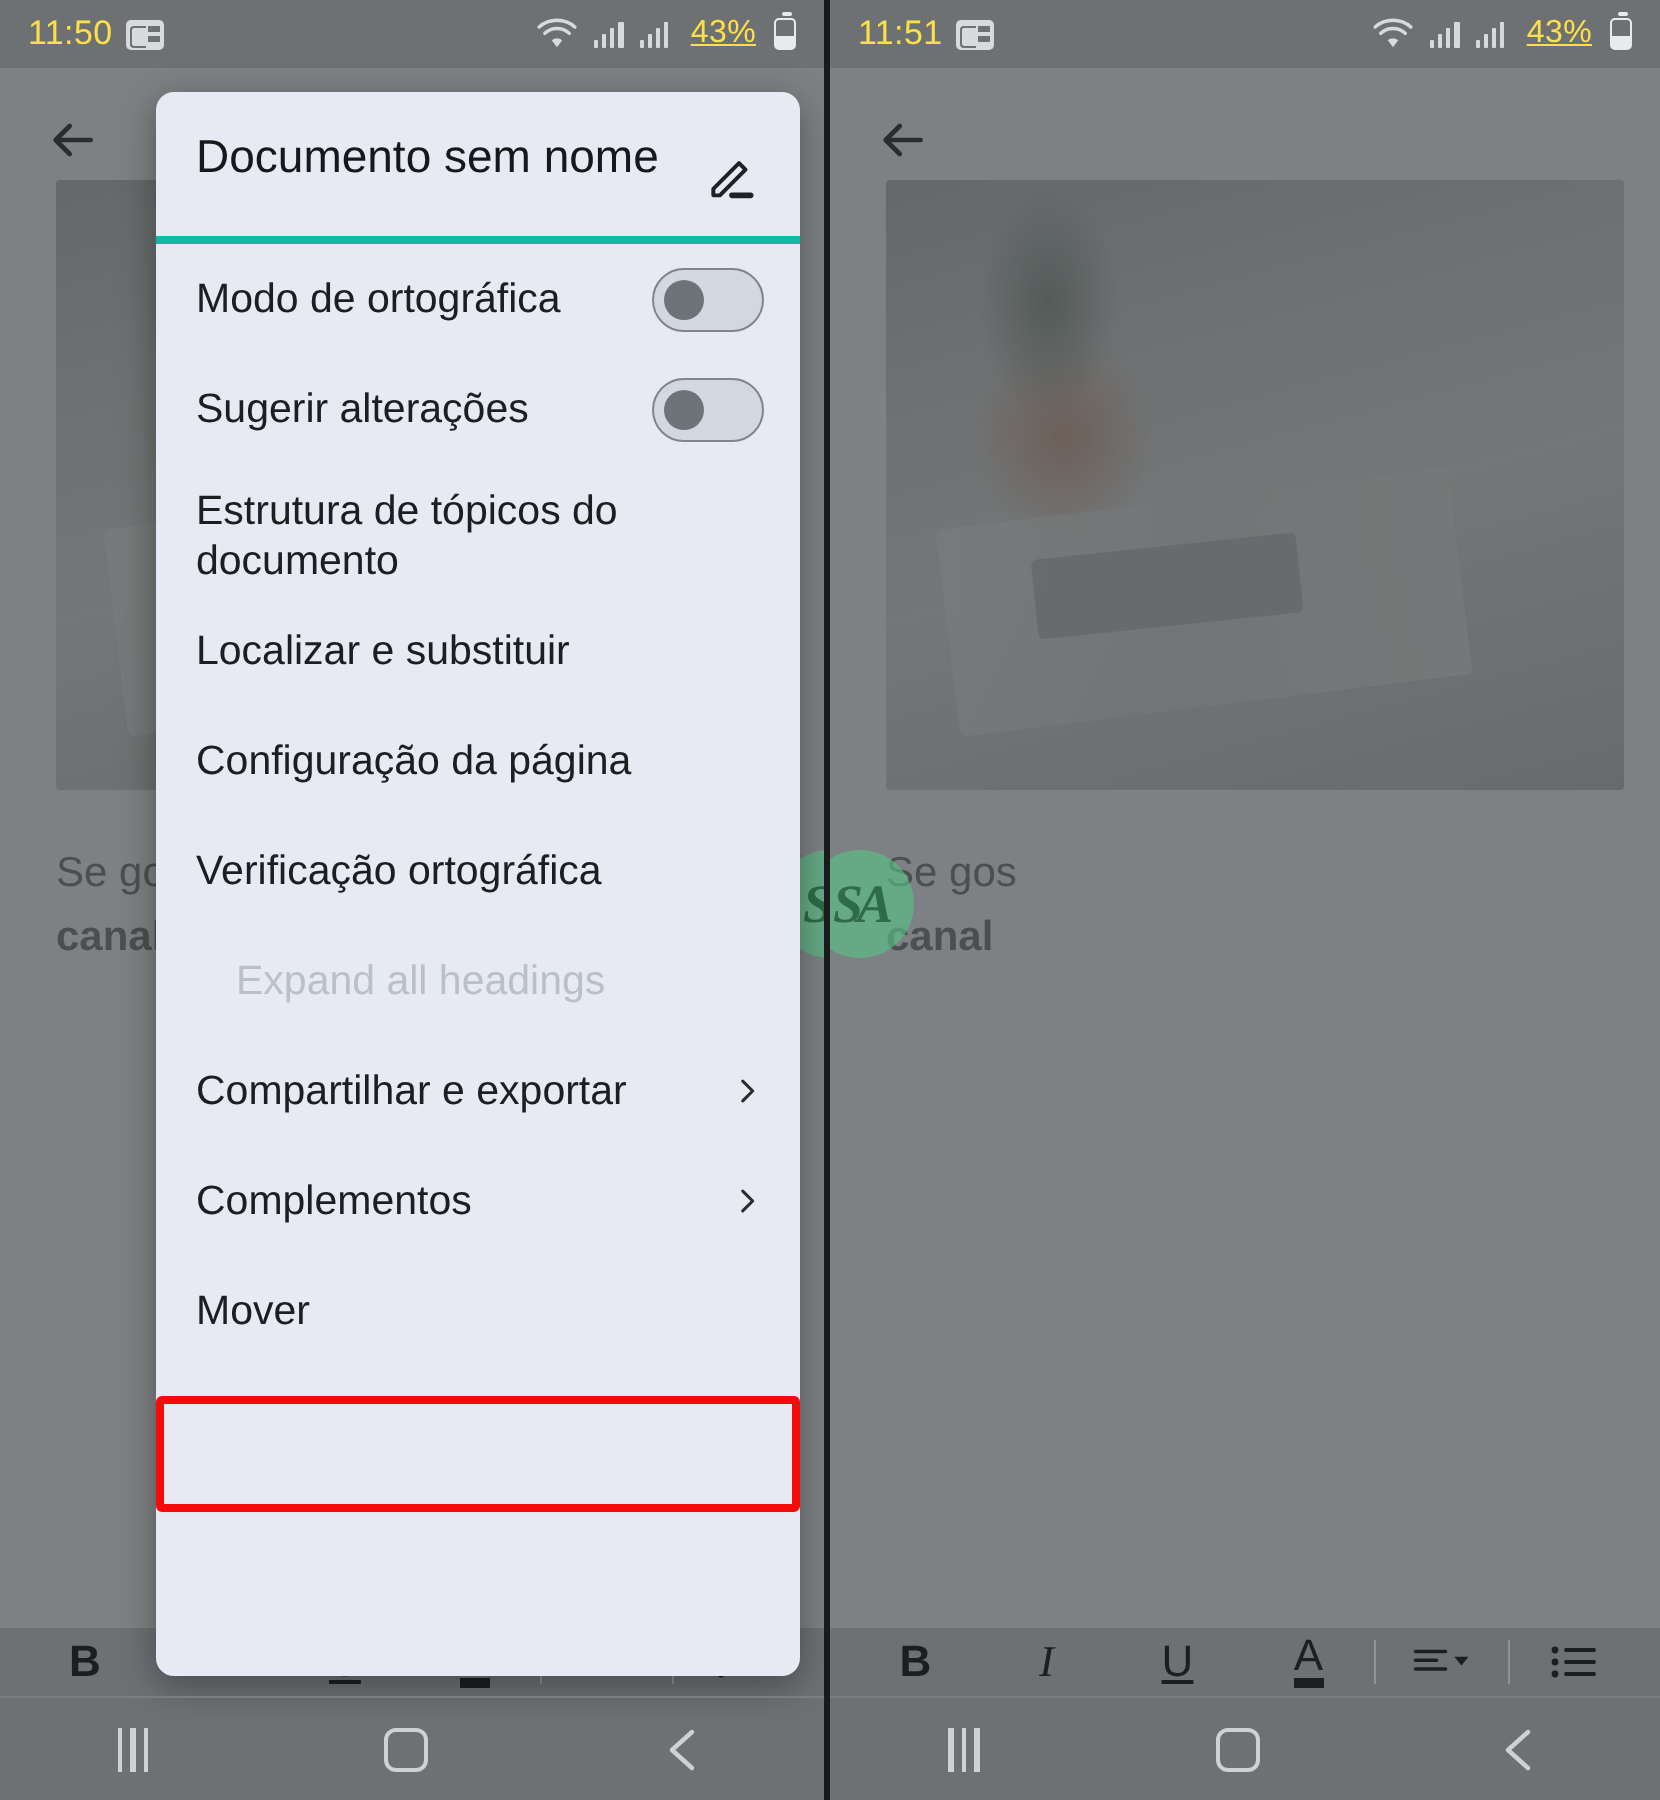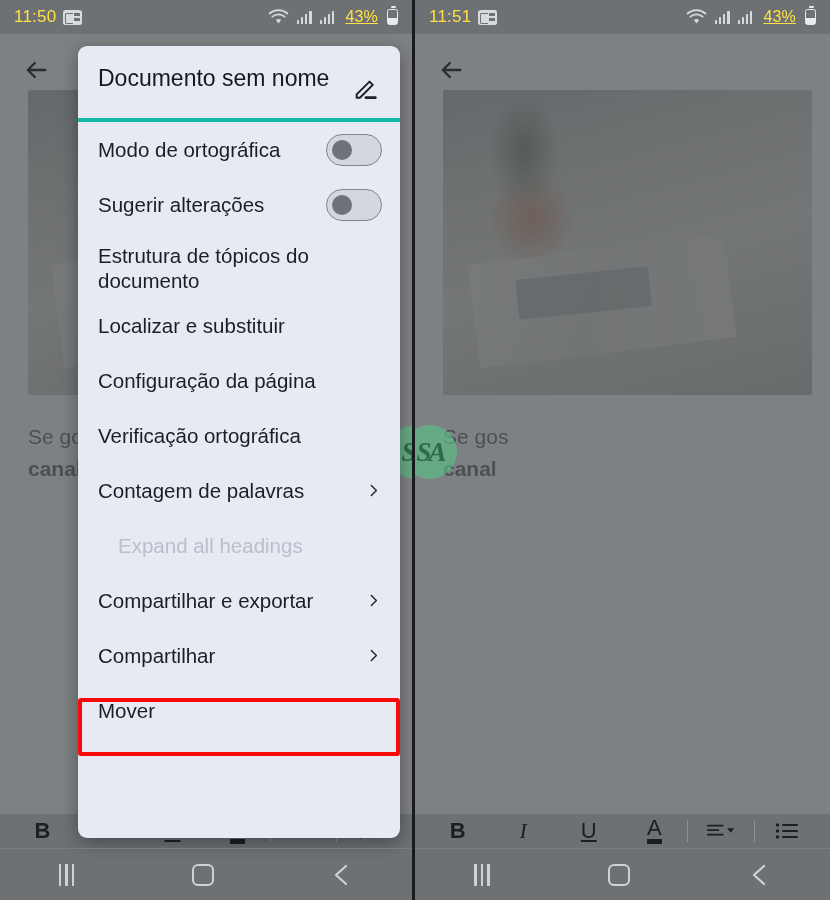--- a/index.html
+++ b/index.html
@@ -233,41 +233,33 @@
       </div>
       <div class="mitem">
         <span class="lbl">Localizar e substituir</span>
       </div>
       <div class="mitem">
         <span class="lbl">Configuração da página</span>
       </div>
       <div class="mitem">
         <span class="lbl">Verificação ortográfica</span>
       </div>
-      <div class="mitem">
-        <span class="lbl">Contagem de palavras</span>
-        <span class="trail">
-          <svg width="17" height="17" viewBox="0 0 24 24">
-              <path d="M9 5l7 7-7 7" stroke="#2a2c2e" stroke-width="2.2" fill="none" stroke-linecap="round" stroke-linejoin="round"></path>
-            </svg>
-        </span>
-      </div>
       <div class="mitem disabled">
         <span class="lbl">Expand all headings</span>
       </div>
       <div class="mitem">
         <span class="lbl">Compartilhar e exportar</span>
         <span class="trail">
           <svg width="17" height="17" viewBox="0 0 24 24">
               <path d="M9 5l7 7-7 7" stroke="#2a2c2e" stroke-width="2.2" fill="none" stroke-linecap="round" stroke-linejoin="round"></path>
             </svg>
         </span>
       </div>
       <div class="mitem">
-        <span class="lbl">Compartilhar</span>
+        <span class="lbl">Complementos</span>
         <span class="trail">
           <svg width="17" height="17" viewBox="0 0 24 24">
               <path d="M9 5l7 7-7 7" stroke="#2a2c2e" stroke-width="2.2" fill="none" stroke-linecap="round" stroke-linejoin="round"></path>
             </svg>
         </span>
       </div>
       <div class="mitem">
         <span class="lbl">Mover</span>
       </div>
     </div>

